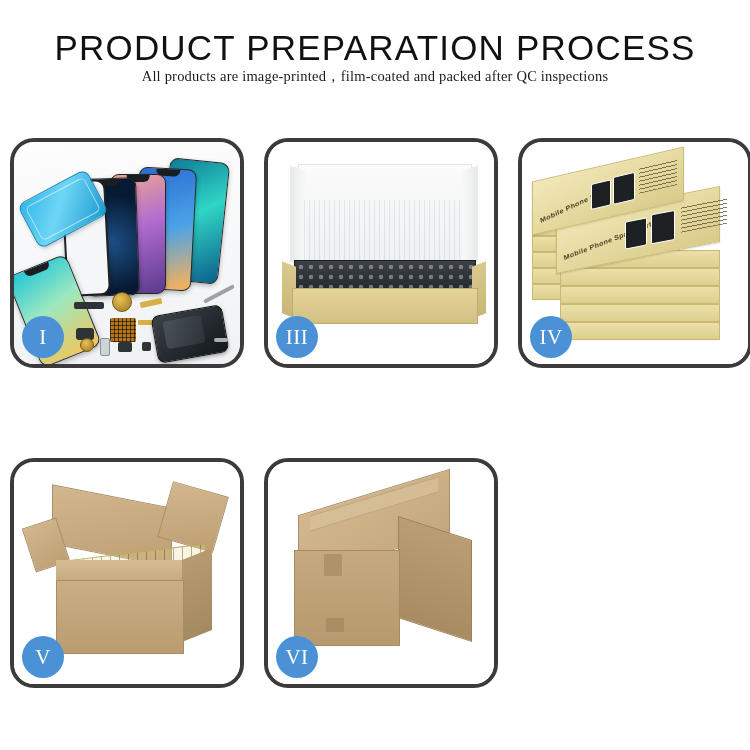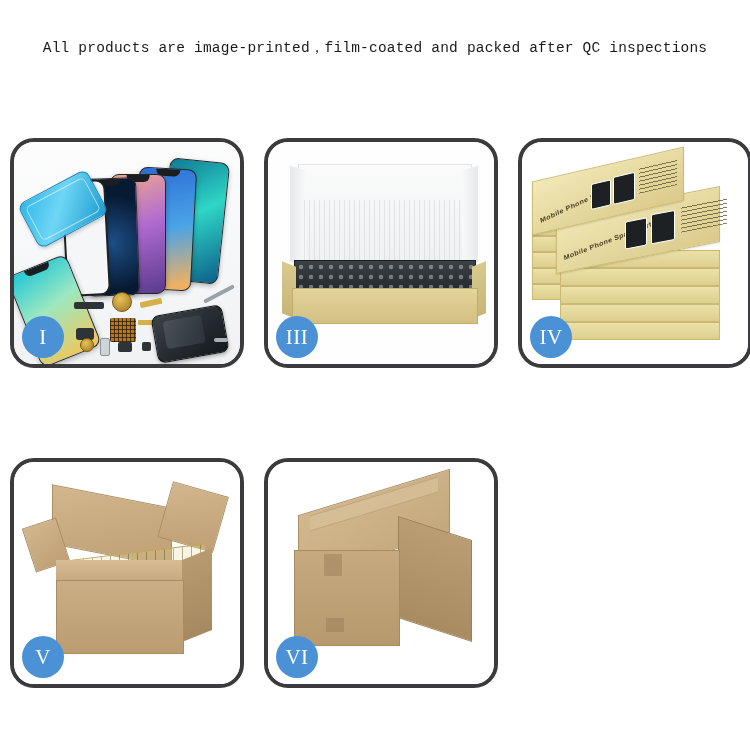--- a/index.html
+++ b/index.html
@@ -25,25 +25,25 @@
     font-family: "Liberation Sans", sans-serif;
     font-size: 35px;
     font-weight: 400;
     letter-spacing: 1.2px;
     color: #111111;
     line-height: 1.05;
     margin: 0;
     white-space: nowrap;
   }
   .page-subtitle {
-    font-family: Liberation Mono, monospace;
+    font-family: Liberation Serif, serif;
     font-size: 14.5px;
     font-weight: 400;
     color: #1a1a1a;
-    margin: 8px 0 0 0;
+    margin: 0 0 0 0;
     letter-spacing: 0.2px;
     white-space: nowrap;
   }
 
   
   .grid {
     position: absolute;
     top: 138px;
     left: 10px;
     width: 730px;
@@ -379,20 +379,21 @@
   .c6-tab {
     position:absolute;
     background: rgba(150,122,86,.45);
     border-radius:1px;
   }
 </style>
 </head>
 <body>
 
 <div class="header">
+  <h1 class="page-title">PRODUCT PREPARATION PROCESS</h1>
   <p class="page-subtitle">All products are image-printed，film-coated and packed after QC inspections</p>
 </div>
 
 <div class="grid">
 
   <div class="panel">
     <div class="panel-stage">
       <div class="p1-bg"></div>
 
       <div class="ph ph-cyan" style="left:150px; top:18px; width:58px; height:120px; transform:rotate(6deg);"></div>

